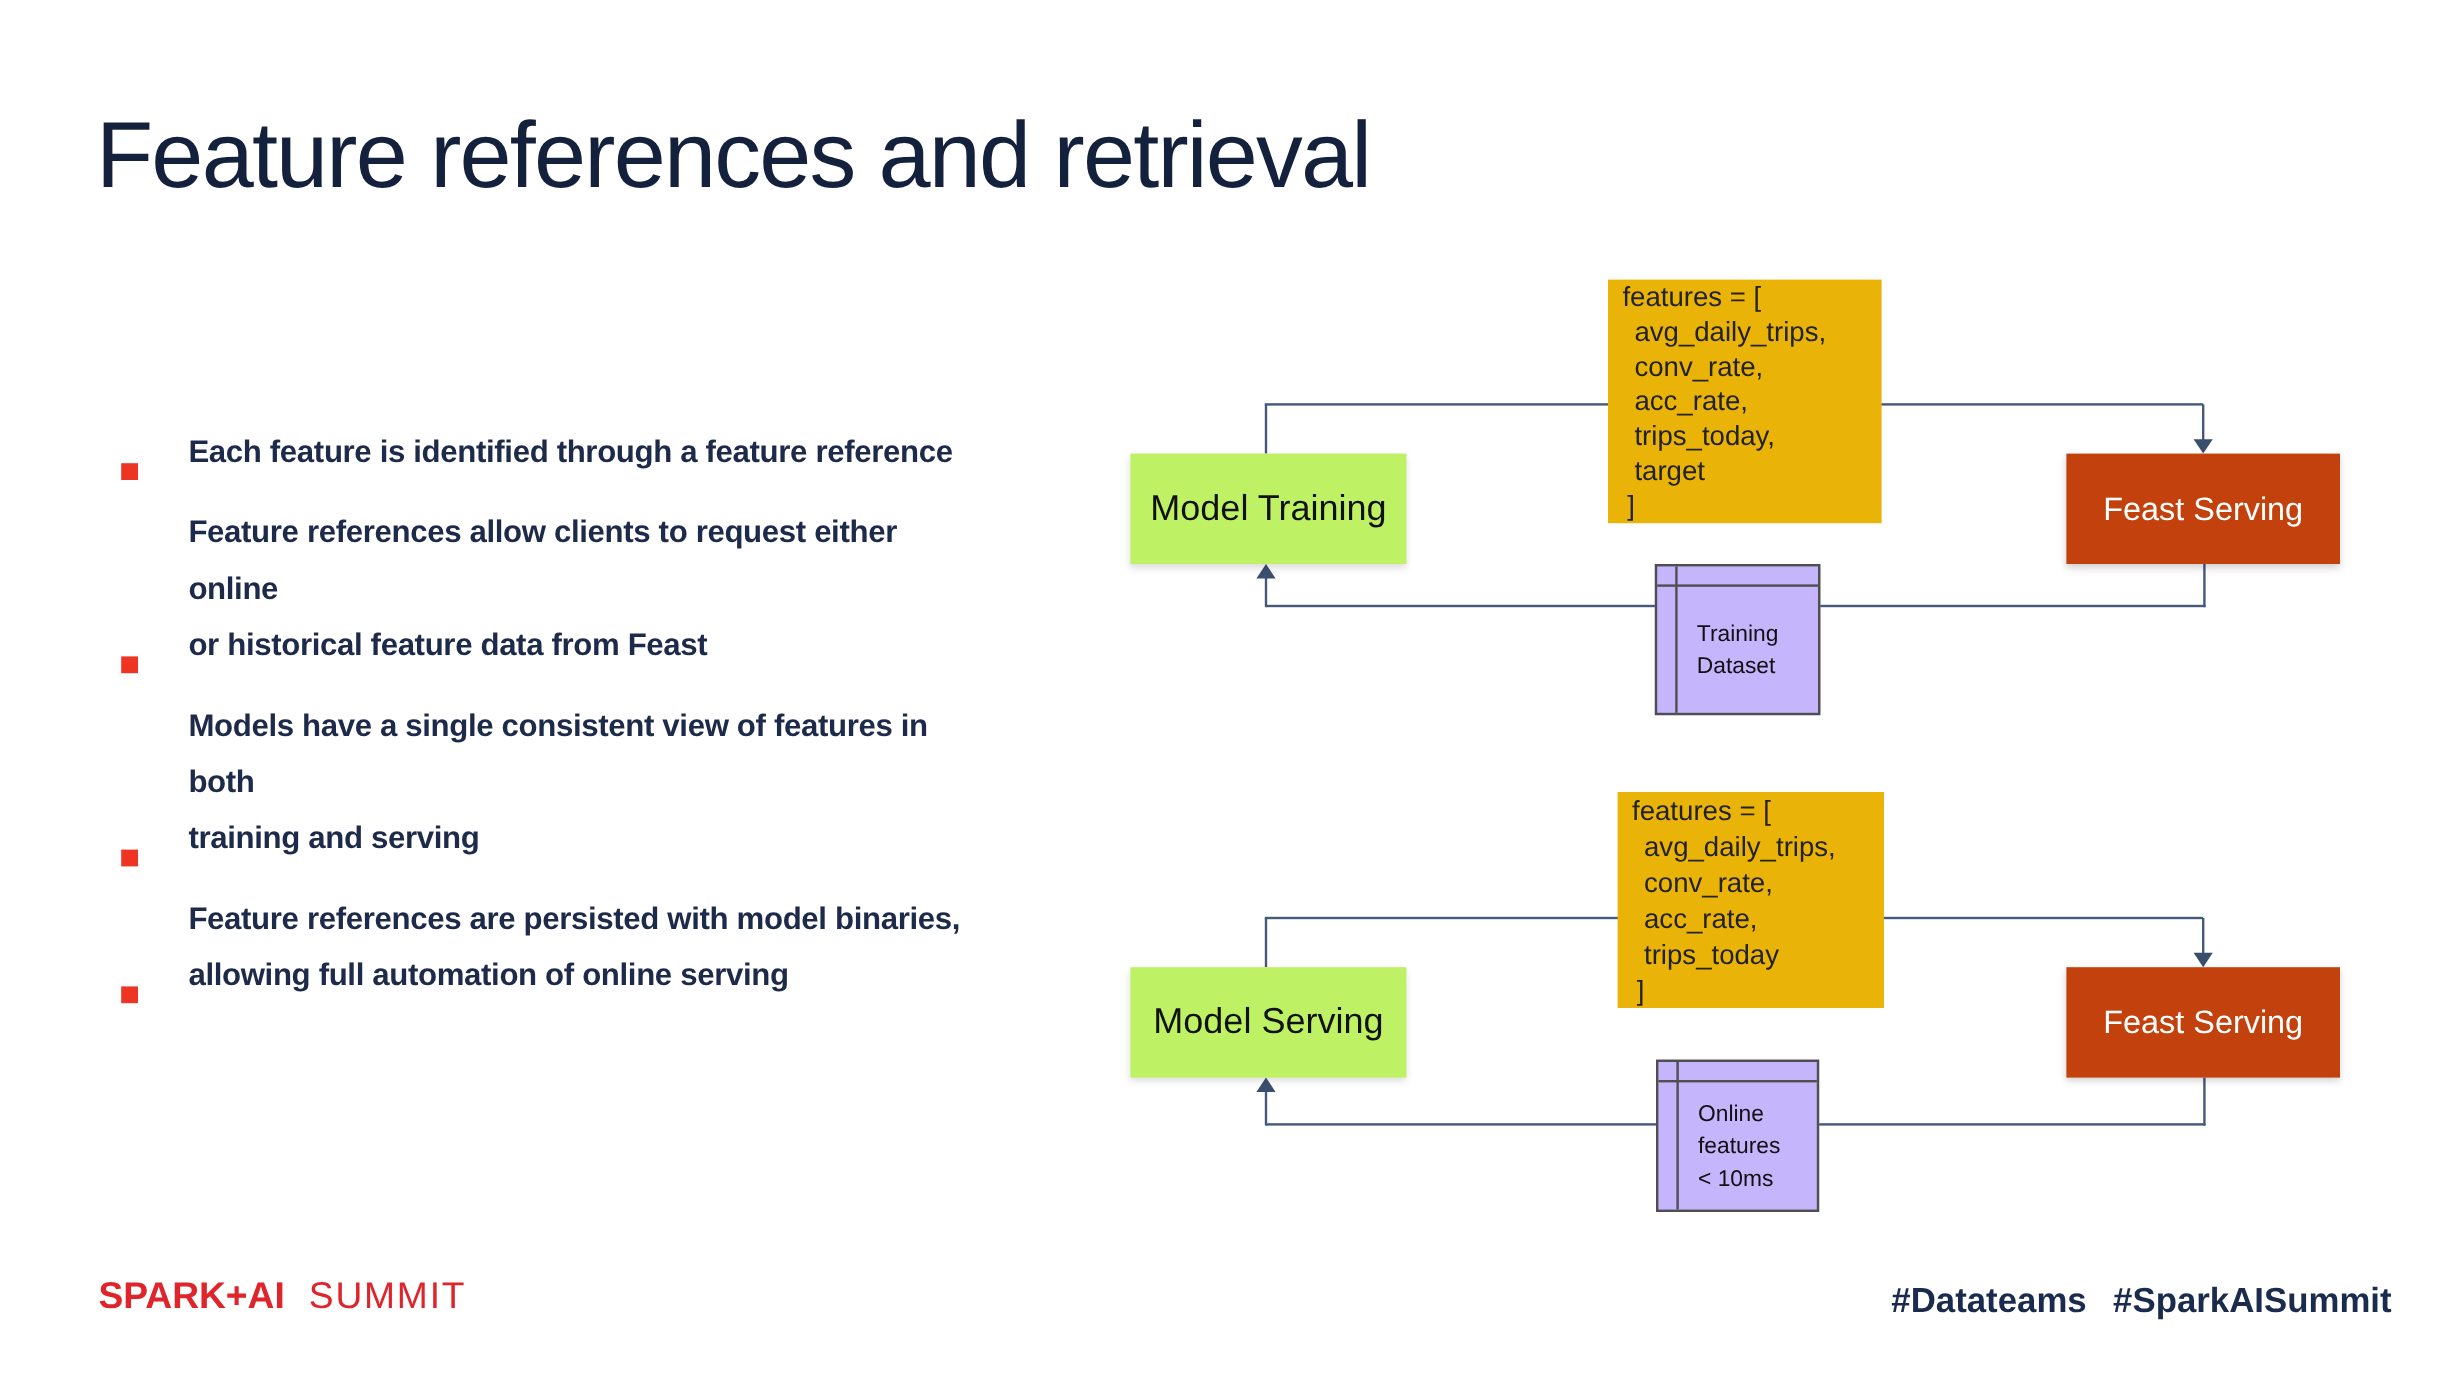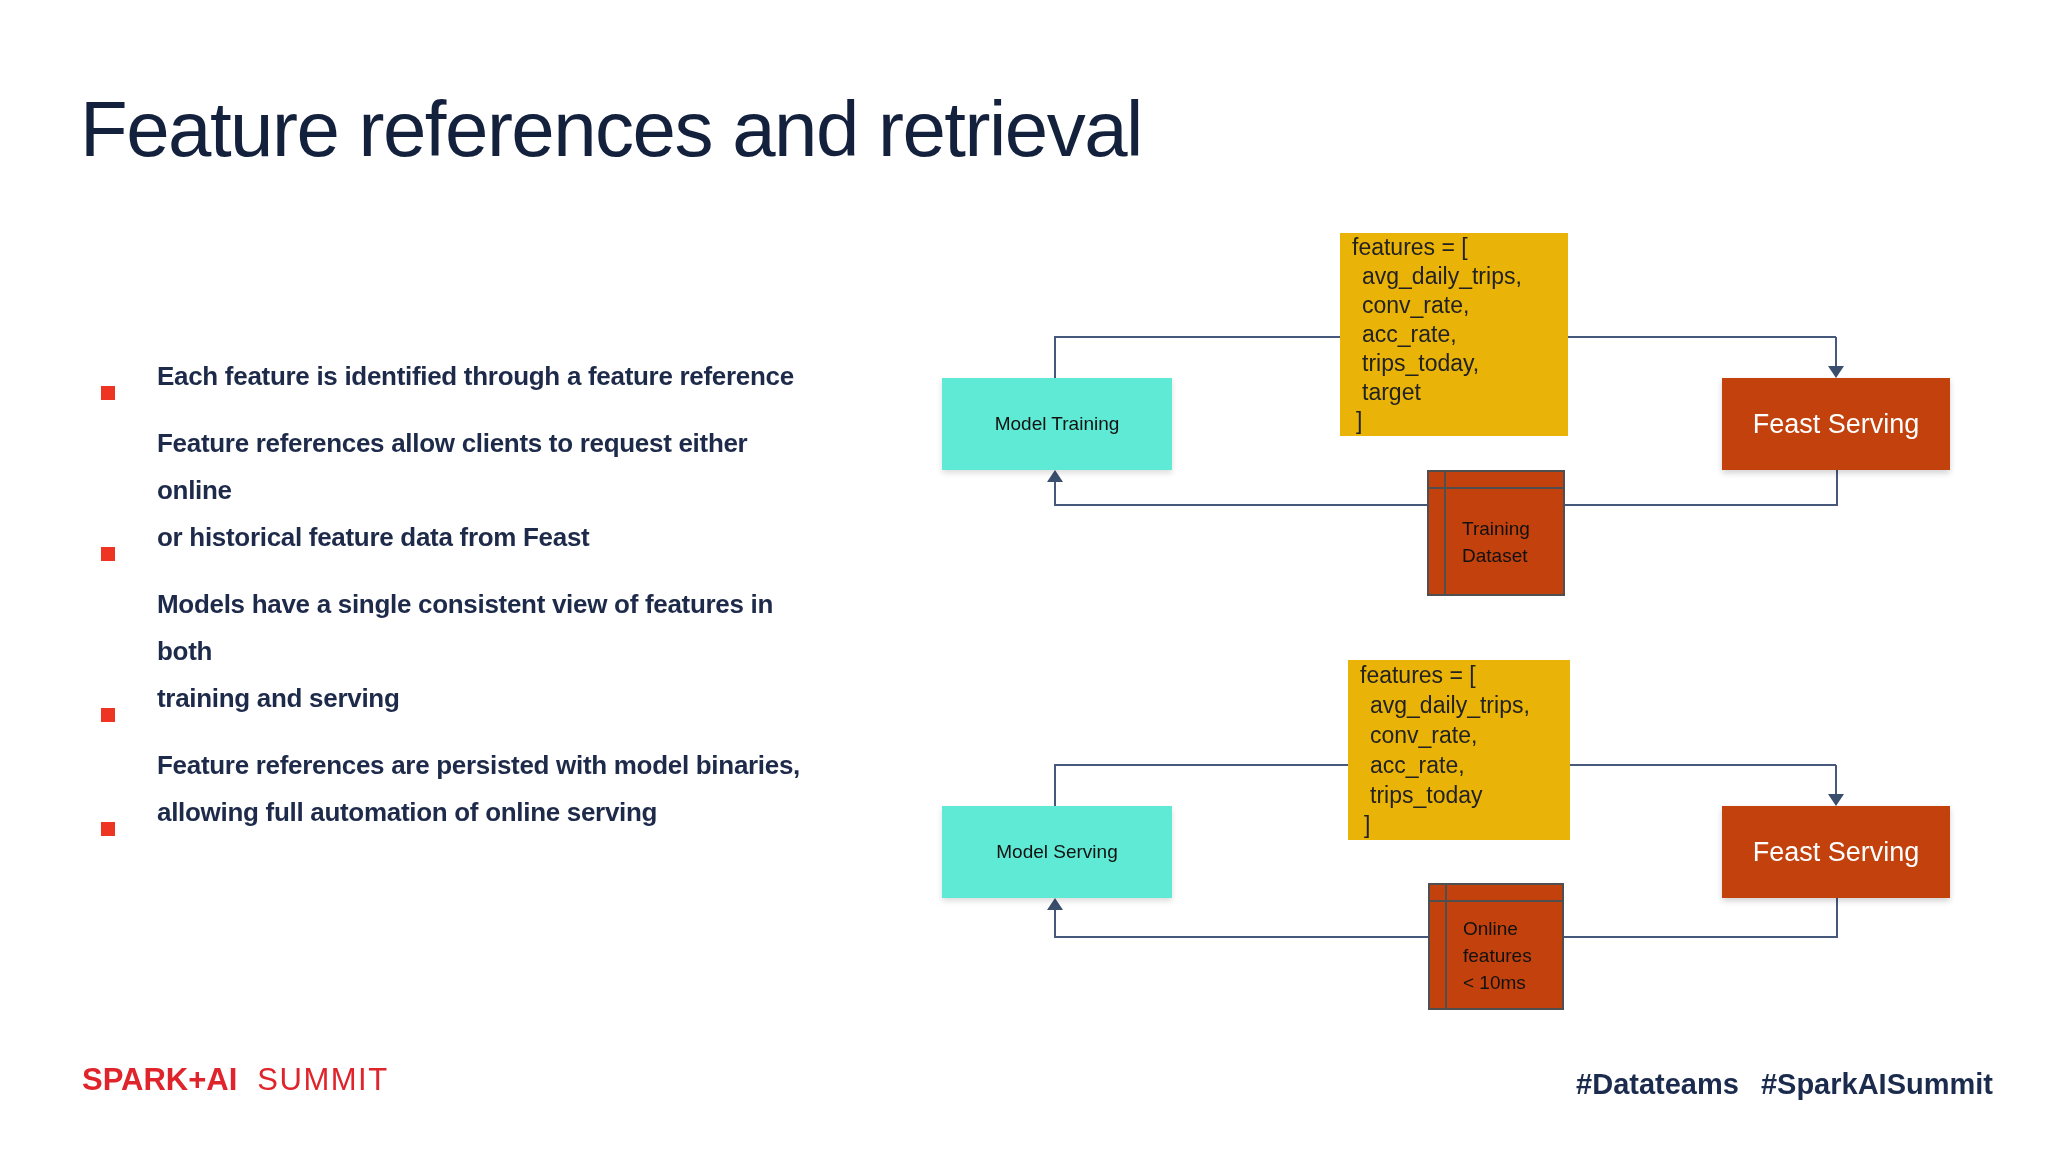--- a/index.html
+++ b/index.html
@@ -11,35 +11,35 @@
          letter-spacing:-1.5px;color:#14213d;white-space:nowrap;}
 
   
   .bullets{position:absolute;left:101px;top:353px;width:720px;margin:0;padding:0;list-style:none;}
   .bullet-item{display:flex;align-items:flex-end;margin:0 0 20px 0;font-weight:bold;}
   .bullet-marker{flex:none;width:14px;height:14px;background:#ee3524;margin:16px 42px 0 0;}
   .bullet-text{font-size:26px;line-height:47px;letter-spacing:-0.3px;color:#1e2a4a;}
 
   
   .box{position:absolute;display:flex;align-items:center;justify-content:center;z-index:3;}
-  .client-box{width:230px;height:92px;background:#5eead4;color:#111;font-size:19px;
+  .client-box{width:230px;height:92px;background:#bef264;color:#111;font-size:30px;
               box-shadow:0 3px 6px rgba(0,0,0,0.14);}
   .server-box{width:228px;height:92px;background:#c2410c;color:#ffffff;font-size:27px;
               box-shadow:0 3px 6px rgba(0,0,0,0.18);}
   .line{position:absolute;background:#46597c;z-index:1;}
   .arrow{position:absolute;width:0;height:0;z-index:1;}
   .arrow-down{border-left:8px solid transparent;border-right:8px solid transparent;
               border-top:12px solid #3a4e6e;}
   .arrow-up{border-left:8px solid transparent;border-right:8px solid transparent;
             border-bottom:12px solid #3a4e6e;}
   .code-block{position:absolute;background:#eab308;z-index:2;font-size:23px;color:#222;
               padding-left:12px;}
   .code-block .ind{padding-left:10px;}
   .code-block .close{padding-left:4px;}
-  .artifact-box{position:absolute;background:#c2410c;border:2px solid #4f4f4f;z-index:2;margin-left:48px;}
+  .artifact-box{position:absolute;background:#c4b5fd;border:2px solid #4f4f4f;z-index:2;}
   .art-col{position:absolute;left:15px;top:0;bottom:0;width:2px;background:#4f4f4f;}
   .art-row{position:absolute;top:15px;left:0;right:0;height:2px;background:#4f4f4f;}
   .art-text{position:absolute;left:17px;top:17px;right:0;bottom:0;display:flex;
             flex-direction:column;justify-content:center;padding-left:16px;
             font-size:19px;line-height:27px;color:#111;}
 
   
   .t-code{left:1340px;top:233px;width:216px;line-height:29px;}
   .t-req-v1{left:1054px;top:337px;width:2px;height:41px;}
   .t-req-h{left:1054px;top:336px;width:782px;height:2px;}

